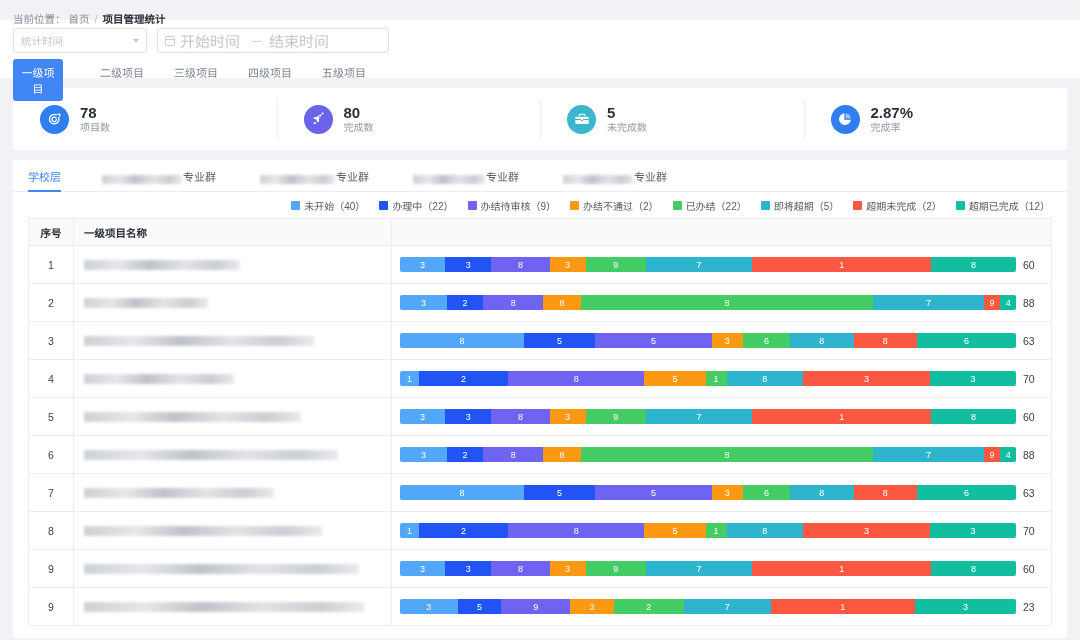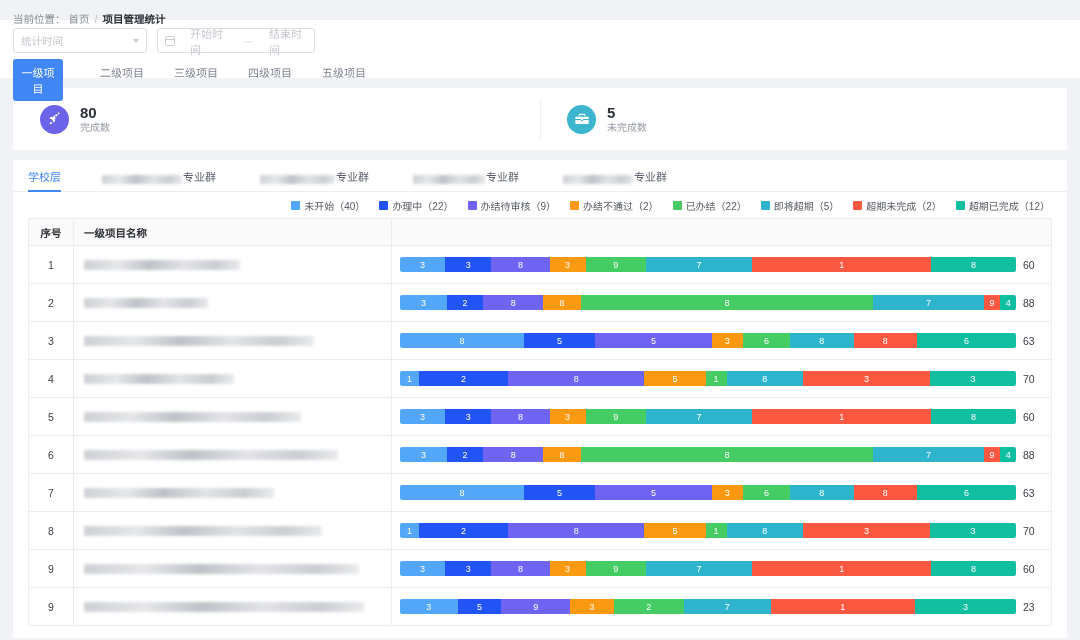--- a/index.html
+++ b/index.html
@@ -43,27 +43,27 @@
     padding: 0 7px;
     font-size: 10.5px; color: #c3c7ce;
   }
   .chev {
     width: 0; height: 0;
     border-left: 3.5px solid transparent;
     border-right: 3.5px solid transparent;
     border-top: 4px solid #c6cad1;
   }
   .date-box {
-    width: 158px; height: 25px;
+    width: 232px; height: 25px;
     border: 1px solid #dcdfe6; border-radius: 3px;
     background: #fff;
     display: flex; align-items: center;
     padding: 0 7px;
-    font-size: 11px; color: #c3c7ce;
-    gap: 15px;
+    font-size: 15px; color: #c3c7ce;
+    gap: 5px;
   }
   .cal-ic {
     width: 10px; height: 10px;
     border: 1px solid #c8ccd3; border-radius: 1.5px;
     position: relative; flex: 0 0 auto;
   }
   .cal-ic::before {
     content: ""; position: absolute; left: 0; right: 0; top: 2px;
     height: 1px; background: #c8ccd3;
   }
@@ -255,20 +255,33 @@
       <div class="level-tab active">一级项目</div>
       <div class="level-tab">二级项目</div>
       <div class="level-tab">三级项目</div>
       <div class="level-tab">四级项目</div>
       <div class="level-tab">五级项目</div>
     </div>
   </div>
 
   <div class="stats-card">
     <div class="stat">
+      <div class="stat-ic" style="background: rgb(47, 127, 240);">
+        <svg width="15" height="15" viewBox="0 0 24 24" fill="none" stroke="#fff" stroke-width="2.1" stroke-linecap="round">
+          <path d="M20.5 6.5V3.5M20.5 3.5H17.5"></path>
+          <path d="M18.6 8.6A7.6 7.6 0 1 1 15 4.7"></path>
+          <path d="M14.6 9.9a3.6 3.6 0 1 0 .5 2.3"></path>
+        </svg>
+      </div>
+      <div class="stat-txt">
+        <div class="stat-val">78</div>
+        <div class="stat-lbl">项目数</div>
+      </div>
+    </div>
+    <div class="stat">
       <div class="stat-ic" style="background: rgb(107, 99, 234);">
         <svg width="15" height="15" viewBox="0 0 24 24" fill="#fff">
           <path d="M20.6 3.4c-3.6-.4-7 .9-9.4 3.3L9 9 5.6 8.2 3.4 10.4l3.4 1.5.9.9 1.5 3.4 2.2-2.2-.8-3.4 2.3-2.2c2.4-2.4 3.7-5.8 3.3-9.4z" opacity=".0"></path>
           <path d="M20.9 3.1c-3.9-.5-7.6 1-10.2 3.6l-1.5 1.5-3.1-.6-2.6 2.6 3.4 1.1 2.4 2.4 1.1 3.4 2.6-2.6-.6-3.1 1.5-1.5c2.6-2.6 4.1-6.3 3.6-10.2zM15.5 8.6a1.5 1.5 0 1 1-2.1-2.1 1.5 1.5 0 0 1 2.1 2.1z"></path>
           <path d="M5.4 16.2c-.9.9-1.2 3.5-1.2 3.5s2.6-.3 3.5-1.2a1.6 1.6 0 0 0-2.3-2.3z"></path>
         </svg>
       </div>
       <div class="stat-txt">
         <div class="stat-val">80</div>
         <div class="stat-lbl">完成数</div>
@@ -278,20 +291,32 @@
       <div class="stat-ic" style="background: rgb(60, 182, 207);">
         <svg width="16" height="16" viewBox="0 0 24 24" fill="#fff">
           <path d="M9 4h6a2 2 0 0 1 2 2v1h-2V6H9v1H7V6a2 2 0 0 1 2-2z"></path>
           <path d="M3 8.5h18a1 1 0 0 1 1 1V12H13.5v1.5h-3V12H2V9.5a1 1 0 0 1 1-1z"></path>
           <path d="M2 13.5h8.5V15h3v-1.5H22v4.6a1.4 1.4 0 0 1-1.4 1.4H3.4A1.4 1.4 0 0 1 2 18.1z"></path>
         </svg>
       </div>
       <div class="stat-txt">
         <div class="stat-val">5</div>
         <div class="stat-lbl">未完成数</div>
+      </div>
+    </div>
+    <div class="stat">
+      <div class="stat-ic" style="background: rgb(47, 127, 240);">
+        <svg width="16" height="16" viewBox="0 0 24 24" fill="#fff">
+          <path d="M11 3.2A8.9 8.9 0 1 0 20.8 13H11z"></path>
+          <path d="M12.8 3.2V11h7.9a8.9 8.9 0 0 0-7.9-7.8z" opacity=".55"></path>
+        </svg>
+      </div>
+      <div class="stat-txt">
+        <div class="stat-val">2.87%</div>
+        <div class="stat-lbl">完成率</div>
       </div>
     </div>
   </div>
 
   <div class="panel">
 
     <div class="group-tabs">
       <div class="group-tab active gt-gap-1">
         <span>学校层</span>
       </div>

